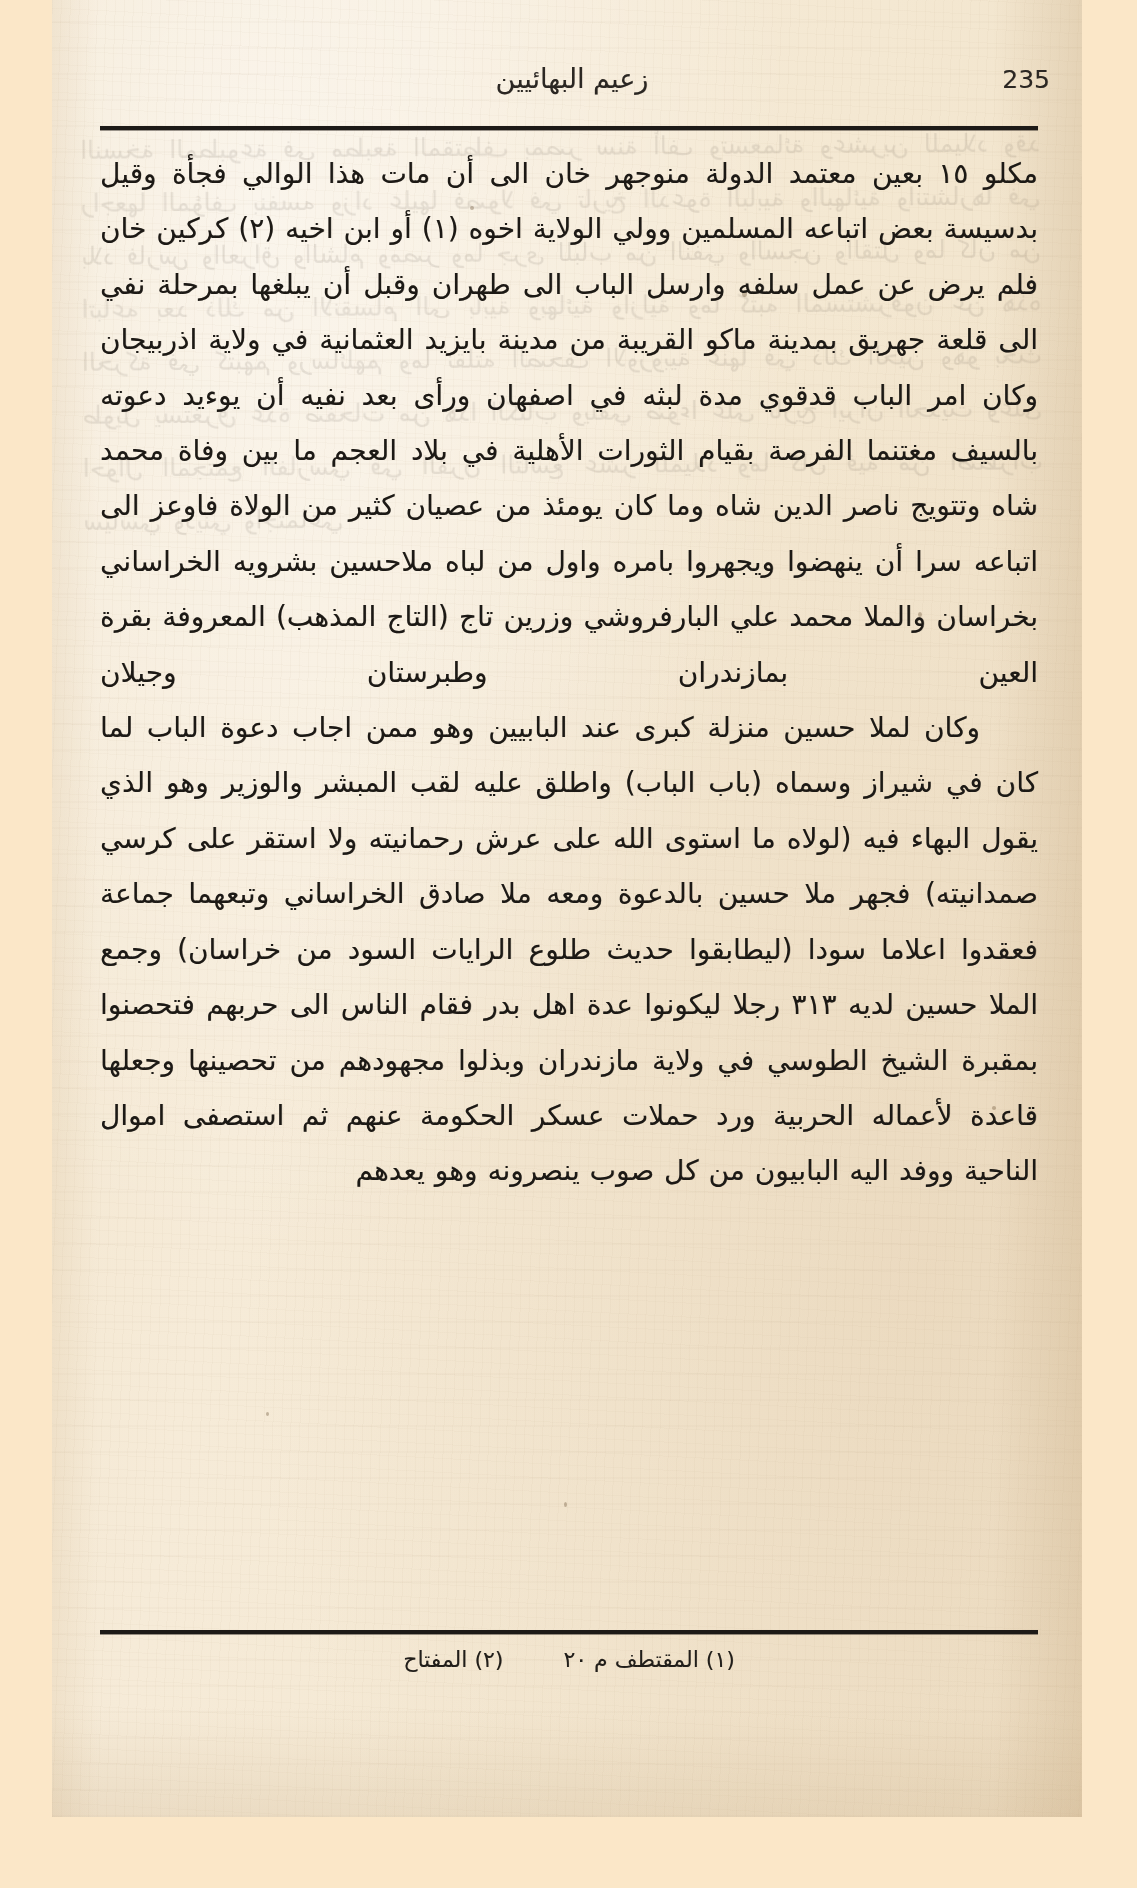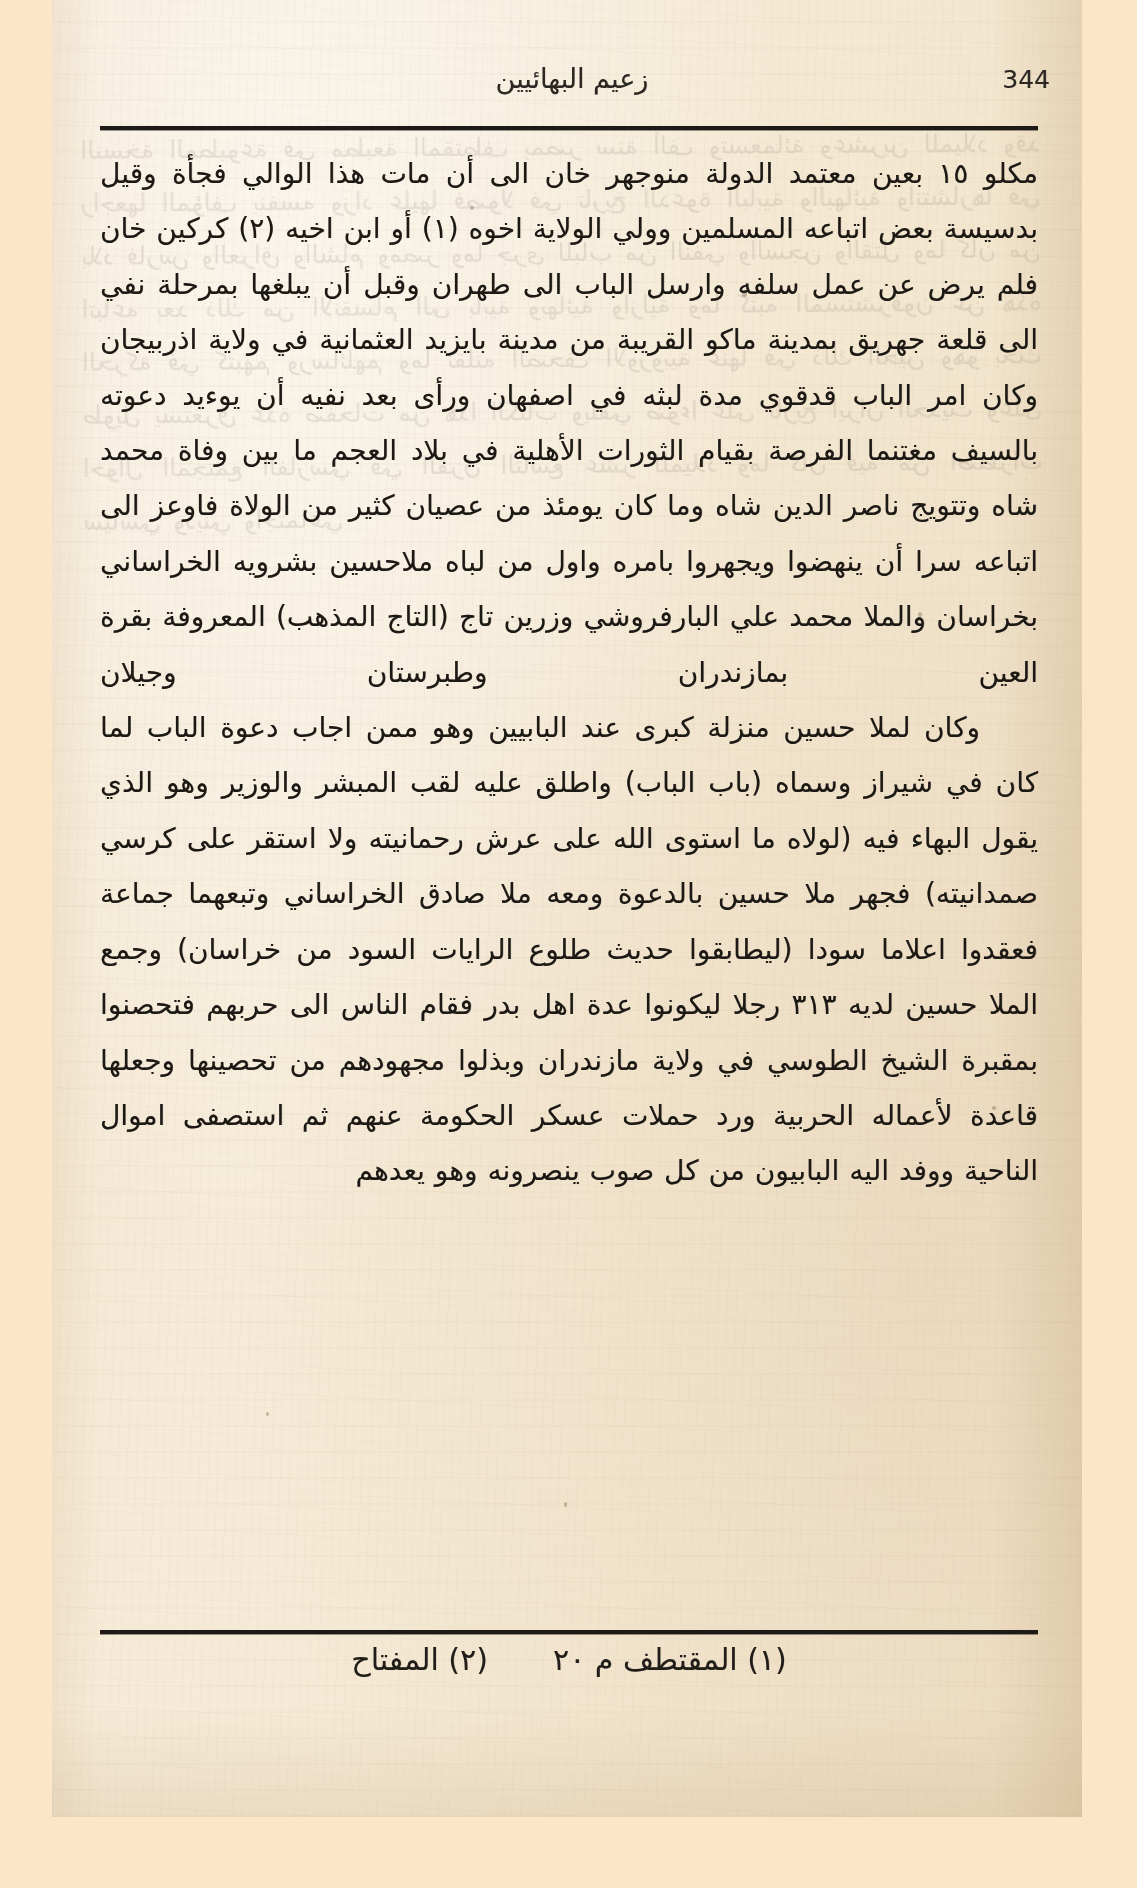--- a/index.html
+++ b/index.html
@@ -171,21 +171,21 @@
   }
 
   #footnotes {
     position: absolute;
     left: 48px;
     right: 44px;
     top: 1644px;
     direction: rtl;
     text-align: center;
     color: #211e1a;
-    font-size: 30px;
+    font-size: 22px;
     line-height: 32px;
     font-family: "DejaVu Sans", sans-serif;
     text-shadow: 0.3px 0.3px 0.5px rgba(45,38,30,0.35);
   }
   .fn-item { display: inline-block; }
   .fn-gap { display: inline-block; width: 46px; }
 
   
   .speck {
     position: absolute;
@@ -210,21 +210,21 @@
     <span class="speck" style="left:866px; top:612px; width:4px; height:5px;"></span>
     <span class="speck" style="left:214px; top:1412px; width:3px; height:4px;"></span>
     <span class="speck" style="left:940px; top:1106px; width:4px; height:4px;"></span>
     <span class="speck" style="left:512px; top:1502px; width:3px; height:5px;"></span>
   </div>
 
   <div id="type-block">
 
     <div id="running-head">
       <div class="head-title">زعيم البهائيين</div>
-      <div class="head-folio">344</div>
+      <div class="head-folio">235</div>
     </div>
 
     <div class="rule" id="rule-top"></div>
 
     <div id="body-text">
       <p>مكلو ١٥ بعين معتمد الدولة منوجهر خان الى أن مات هذا الوالي فجأة وقيل بدسيسة بعض اتباعه المسلمين وولي الولاية اخوه (١) أو ابن اخيه (٢) كركين خان فلم يرض عن عمل سلفه وارسل الباب الى طهران وقبل أن يبلغها بمرحلة نفي الى قلعة جهريق بمدينة ماكو القريبة من مدينة بايزيد العثمانية في ولاية اذربيجان وكان امر الباب قدقوي مدة لبثه في اصفهان ورأى بعد نفيه أن يوءيد دعوته بالسيف مغتنما الفرصة بقيام الثورات الأهلية في بلاد العجم ما بين وفاة محمد شاه وتتويج ناصر الدين شاه وما كان يومئذ من عصيان كثير من الولاة فاوعز الى اتباعه سرا أن ينهضوا ويجهروا بامره واول من لباه ملاحسين بشرويه الخراساني بخراسان والملا محمد علي البارفروشي وزرين تاج (التاج المذهب) المعروفة بقرة العين بمازندران وطبرستان وجيلان</p>
       <p class="para-indent last-line-free">وكان لملا حسين منزلة كبرى عند البابيين وهو ممن اجاب دعوة الباب لما كان في شيراز وسماه (باب الباب) واطلق عليه لقب المبشر والوزير وهو الذي يقول البهاء فيه (لولاه ما استوى الله على عرش رحمانيته ولا استقر على كرسي صمدانيته) فجهر ملا حسين بالدعوة ومعه ملا صادق الخراساني وتبعهما جماعة فعقدوا اعلاما سودا (ليطابقوا حديث طلوع الرايات السود من خراسان) وجمع الملا حسين لديه ٣١٣ رجلا ليكونوا عدة اهل بدر فقام الناس الى حربهم فتحصنوا بمقبرة الشيخ الطوسي في ولاية مازندران وبذلوا مجهودهم من تحصينها وجعلها قاعدة لأعماله الحربية ورد حملات عسكر الحكومة عنهم ثم استصفى اموال الناحية ووفد اليه البابيون من كل صوب ينصرونه وهو يعدهم</p>
     </div>
 
     <div class="rule" id="rule-bottom"></div>

